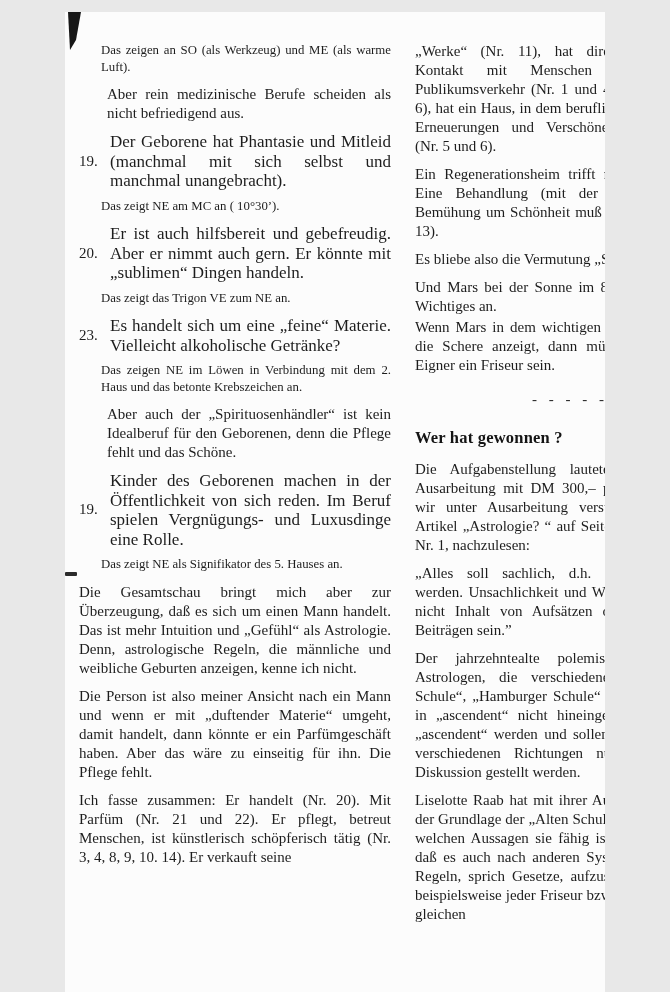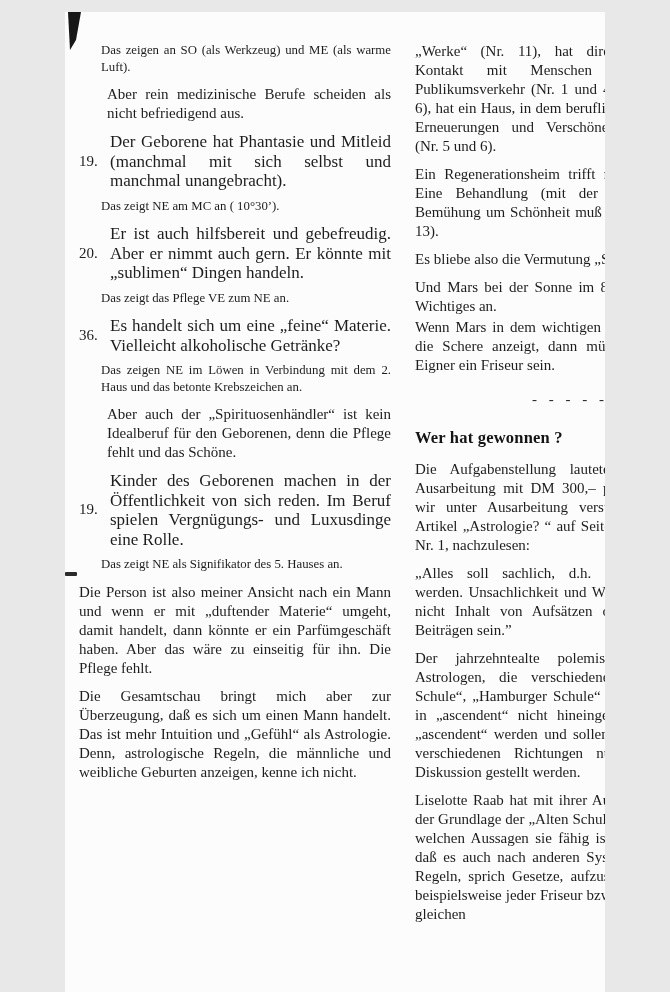--- a/index.html
+++ b/index.html
@@ -121,37 +121,38 @@
       <div class="item">
         <div class="num">19.</div>
         <div class="body">Der Geborene hat Phantasie und Mitleid (manchmal mit sich selbst und manchmal unangebracht).</div>
       </div>
       <div class="note">Das zeigt NE am MC an ( 10°30’).</div>
 
       <div class="item">
         <div class="num">20.</div>
         <div class="body">Er ist auch hilfsbereit und gebefreudig. Aber er nimmt auch gern. Er könnte mit „sublimen“ Dingen handeln.</div>
       </div>
-      <div class="note">Das zeigt das Pflege VE zum NE an.</div>
+      <div class="note">Das zeigt das Trigon VE zum NE an.</div>
 
       <div class="item">
-        <div class="num">36.</div>
+        <div class="num">23.</div>
         <div class="body">Es handelt sich um eine „feine“ Materie. Vielleicht alkoholische Getränke?</div>
       </div>
       <div class="note">Das zeigen NE im Löwen in Verbindung mit dem 2. Haus und das betonte Krebszeichen an.</div>
       <div class="para indent">Aber auch der „Spirituosenhändler“ ist kein Idealberuf für den Geborenen, denn die Pflege fehlt und das Schöne.</div>
 
       <div class="item">
         <div class="num">19.</div>
         <div class="body">Kinder des Geborenen machen in der Öffentlichkeit von sich reden. Im Beruf spielen Vergnügungs- und Luxusdinge eine Rolle.</div>
       </div>
       <div class="note">Das zeigt NE als Signifikator des 5. Hauses an.</div>
 
+      <div class="para">Die Gesamtschau bringt mich aber zur Überzeugung, daß es sich um einen Mann handelt. Das ist mehr Intuition und „Gefühl“ als Astrologie. Denn, astrologische Regeln, die männliche und weibliche Geburten anzeigen, kenne ich nicht.</div>
       <div class="para">Die Person ist also meiner Ansicht nach ein Mann und wenn er mit „duftender Materie“ umgeht, damit handelt, dann könnte er ein Parfümgeschäft haben. Aber das wäre zu einseitig für ihn. Die Pflege fehlt.</div>
-      <div class="para">Die Gesamtschau bringt mich aber zur Überzeugung, daß es sich um einen Mann handelt. Das ist mehr Intuition und „Gefühl“ als Astrologie. Denn, astrologische Regeln, die männliche und weibliche Geburten anzeigen, kenne ich nicht.</div>
+      <div class="para">Ich fasse zusammen: Er handelt (Nr. 20). Mit Parfüm (Nr. 21 und 22). Er pflegt, betreut Menschen, ist künstlerisch schöpferisch tätig (Nr. 3, 4, 8, 9, 10. 14). Er verkauft seine</div>
     </div>
 
     <div class="col-right">
 
       <div class="para">„Werke“ (Nr. 11), hat direkten körperlichen Kontakt mit Menschen (Nr. 2), viel Publikumsverkehr (Nr. 1 und 4), verschönert (Nr. 6), hat ein Haus, in dem berufliche Veränderungen, Erneuerungen und Verschönerungen geschehen (Nr. 5 und 6).</div>
       <div class="para">Ein Regenerationsheim trifft nicht das Richtige. Eine Behandlung (mit der Hand) mit mehr Bemühung um Schönheit muß es sein (Nr. 10 und 13).</div>
       <div class="para">Es bliebe also die Vermutung „Schönheitssalon“.</div>
       <div class="para tight">Und Mars bei der Sonne im 8. Haus zeigt etwas Wichtiges an.</div>
       <div class="para">Wenn Mars in dem wichtigen 3. Haus tatsächlich die Schere anzeigt, dann müßte der Horoskop-Eigner ein Friseur sein.</div>
 

